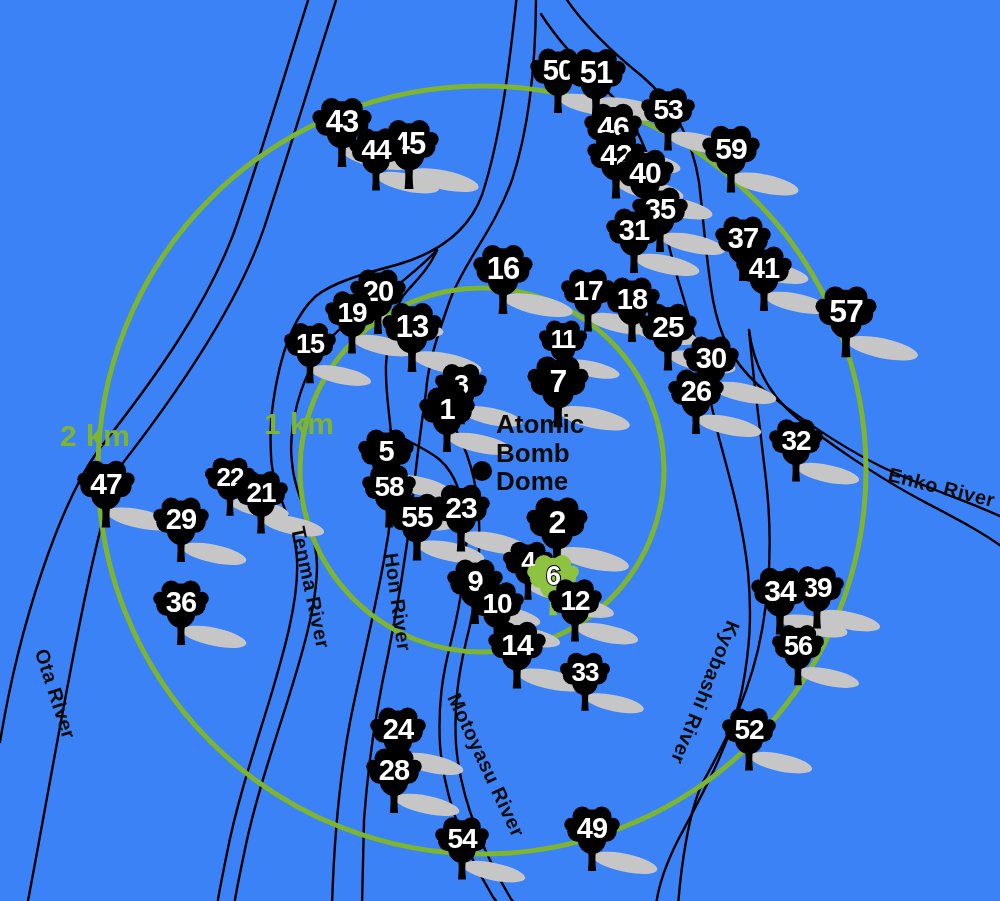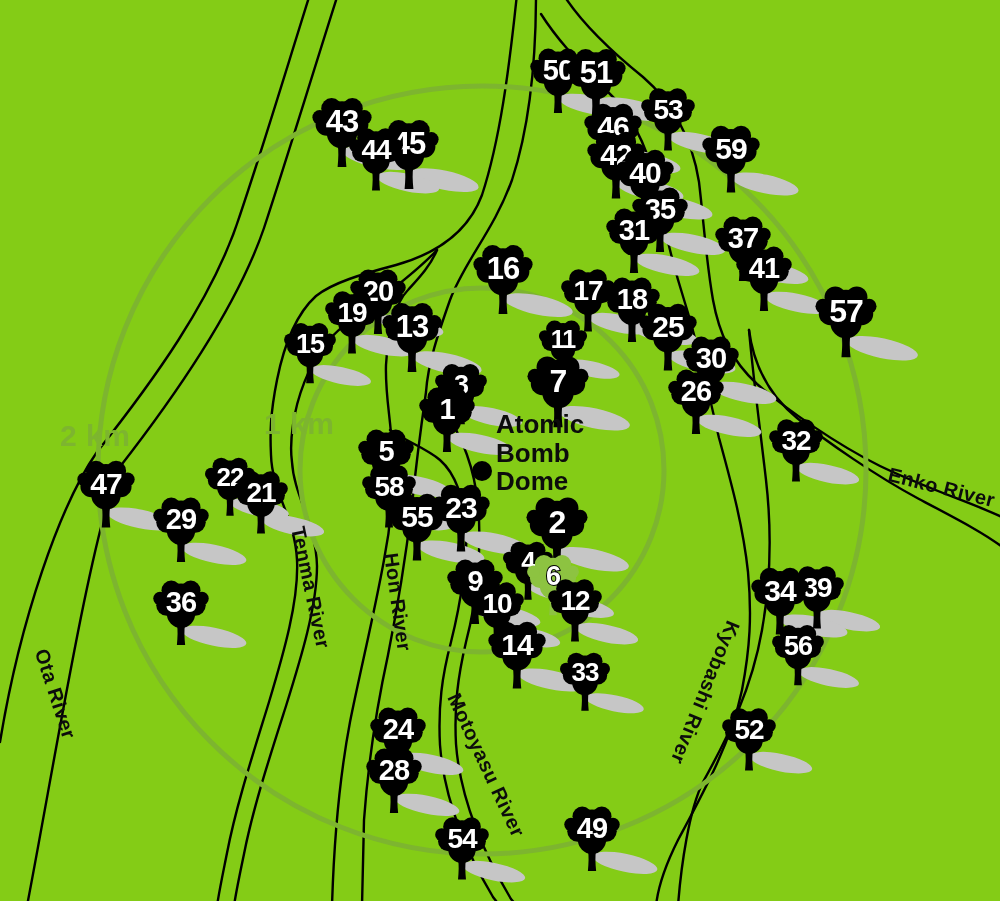--- a/index.html
+++ b/index.html
@@ -1,16 +1,16 @@
 <!DOCTYPE html>
 <html><head>
 <meta charset="utf-8">
 <style>
   html,body{margin:0;padding:0;background:#ffffff;}
-  .stage{position:relative;width:1000px;height:901px;background:#84cc16;overflow:hidden;
+  .stage{position:relative;width:1000px;height:901px;background:#3b82f6;overflow:hidden;
          font-family:"Liberation Sans", sans-serif;}
   svg{display:block;}
   .riverbank{fill:none;stroke:#000;stroke-width:2.4;stroke-linecap:round;}
   .ring{fill:none;stroke-width:5;}
   .tree-num{font-family:"Liberation Sans", sans-serif;font-weight:700;fill:#fff;
             text-anchor:middle;paint-order:stroke;stroke:#000;stroke-width:2px;letter-spacing:-1px;}
   .river-label{font-family:"Liberation Sans", sans-serif;font-weight:700;font-size:20px;
                fill:#0c0c0c;text-anchor:middle;letter-spacing:.5px;}
   .km-label{font-family:"Liberation Sans", sans-serif;font-weight:700;font-size:30px;letter-spacing:.5px;}
   .dome-label{font-family:"Liberation Sans", sans-serif;font-weight:700;font-size:26px;fill:#0c0c0c;}

